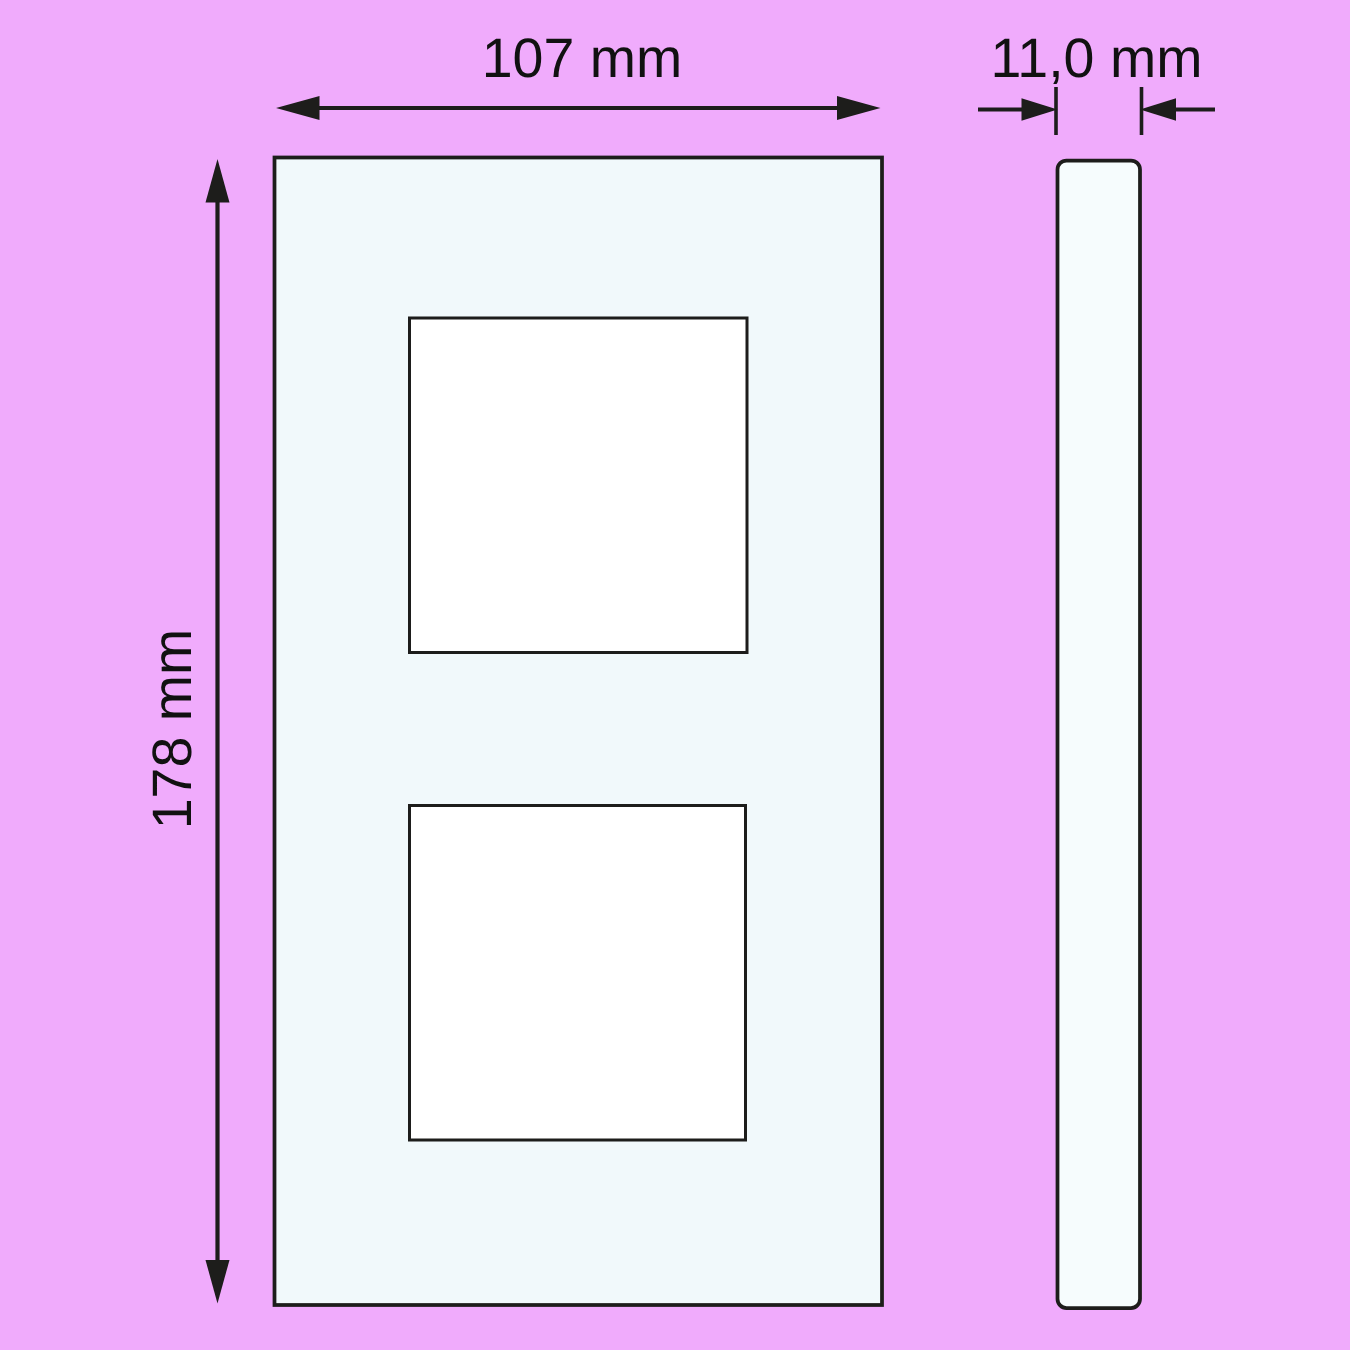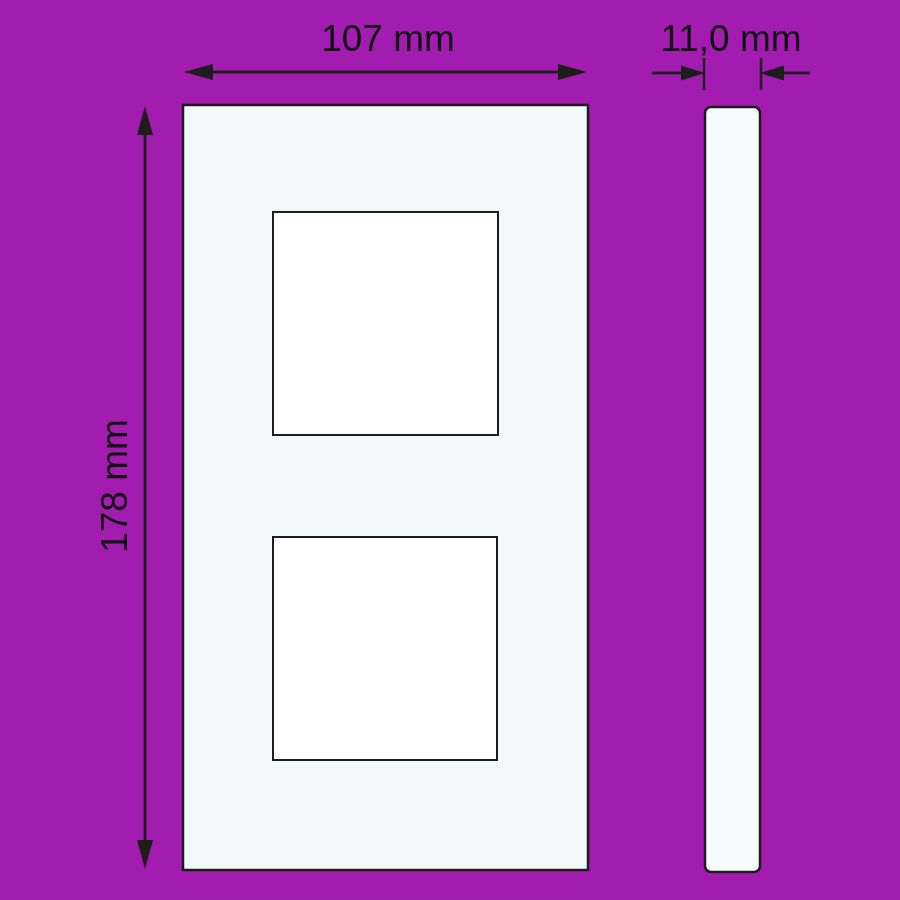--- a/index.html
+++ b/index.html
@@ -4,21 +4,21 @@
 <style>
   html, body {
     margin: 0;
     padding: 0;
     background: #ffffff;
   }
   .stage {
     position: relative;
     width: 900px;
     height: 900px;
-    background: #a21caf;
+    background: #f0abfc;
     overflow: hidden;
   }
   svg { display: block; }
   .outline {
     stroke: #1d1d1b;
     stroke-width: 2.5;
   }
   .cutout {
     stroke: #1d1d1b;
     stroke-width: 2;

